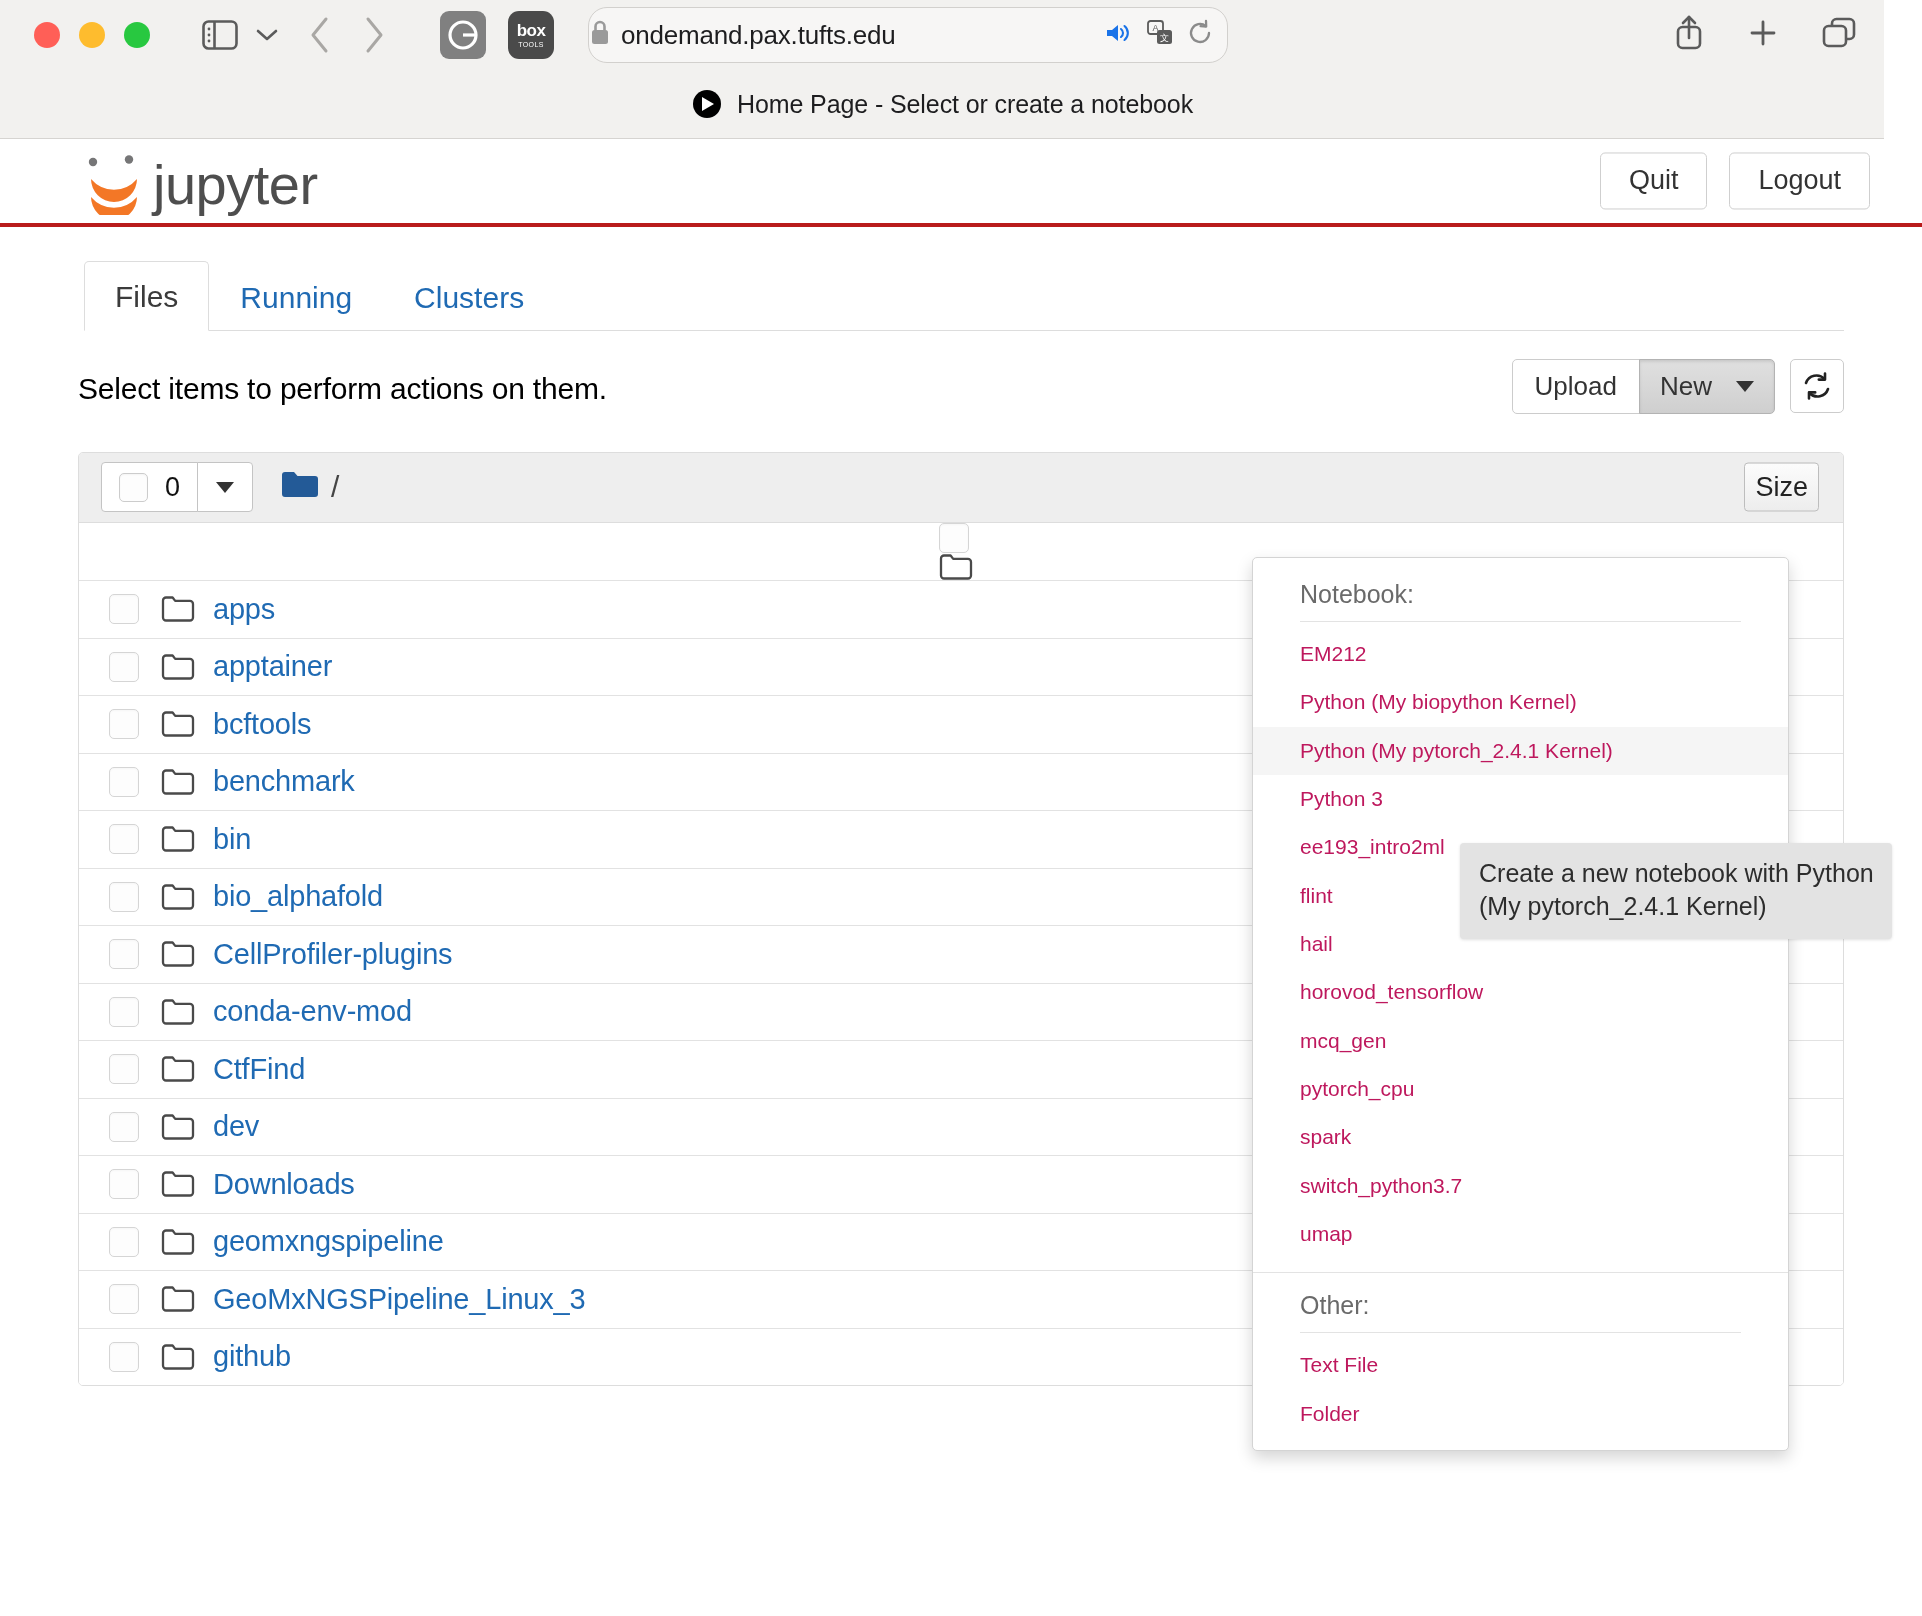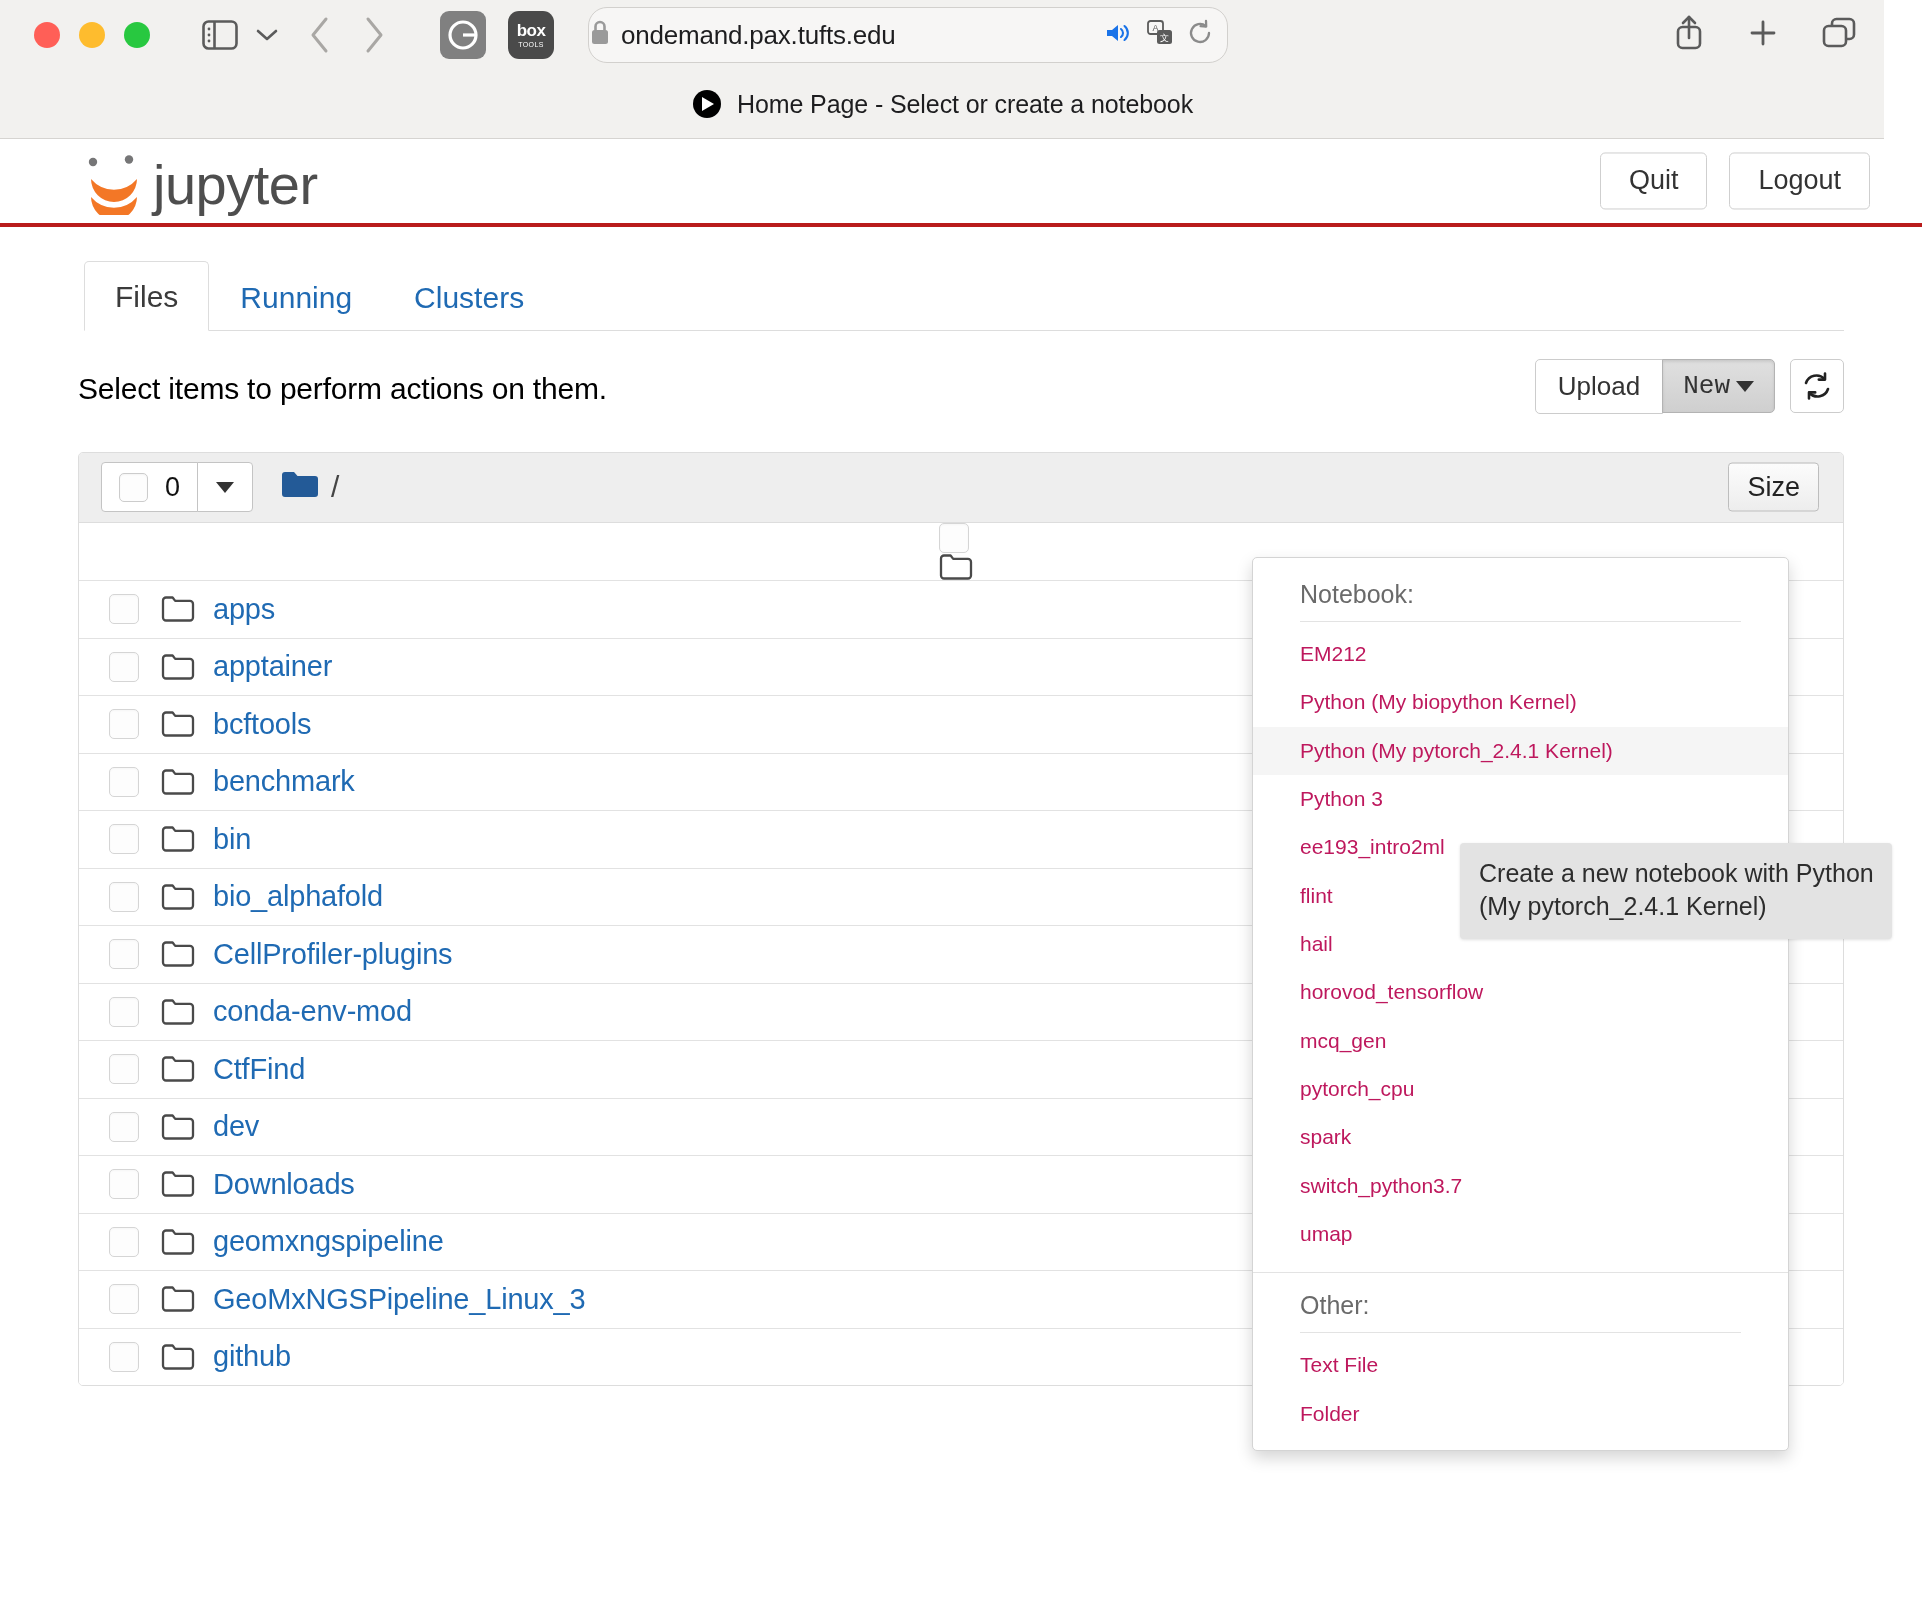--- a/index.html
+++ b/index.html
@@ -185,22 +185,22 @@
     border: 1px solid #ccc; background: #fff; color: #333;
     font-size: 26px; padding: 11px 22px; border-radius: 5px 0 0 5px;
     font-family: "Liberation Sans", sans-serif; cursor: pointer;
   }
   .btn-new {
     border: 1px solid #b3b3b3;
     background: linear-gradient(to bottom, #e0e0e0 0%, #cfcfcf 100%);
     color: #333;
     font-size: 26px; padding: 11px 20px; border-radius: 0 5px 5px 0;
     margin-left: -1px;
-    display: flex; align-items: center; gap: 6px;
-    font-family: Liberation Mono, monospace; cursor: pointer;
+    display: flex; align-items: center; gap: 24px;
+    font-family: Liberation Sans, sans-serif; cursor: pointer;
     box-shadow: inset 0 2px 3px rgba(0,0,0,0.10);
   }
   .caret-down {
     width: 0; height: 0;
     border-left: 9px solid transparent;
     border-right: 9px solid transparent;
     border-top: 11px solid #333;
     display: inline-block;
   }
   .btn-refresh {
@@ -249,21 +249,21 @@
   .breadcrumb {
     display: flex; align-items: center; gap: 12px;
     margin-left: 28px;
   }
   .bc-slash { font-size: 30px; color: #444; }
   .size-header {
     position: absolute; right: 24px; top: 50%; transform: translateY(-50%);
     border: 1px solid #bdbdbd;
     background: linear-gradient(to bottom, #fcfcfc, #ededed);
     font-size: 27px; color: #222;
-    padding: 8px 18px; border-radius: 4px;
+    padding: 8px 10px; border-radius: 4px;
   }
 
   .file-row {
     display: flex; align-items: center;
     height: 57.5px;
     border-top: 1px solid #e2e2e2;
     padding: 0 22px 0 30px;
     position: relative;
     background: #fff;
   }

